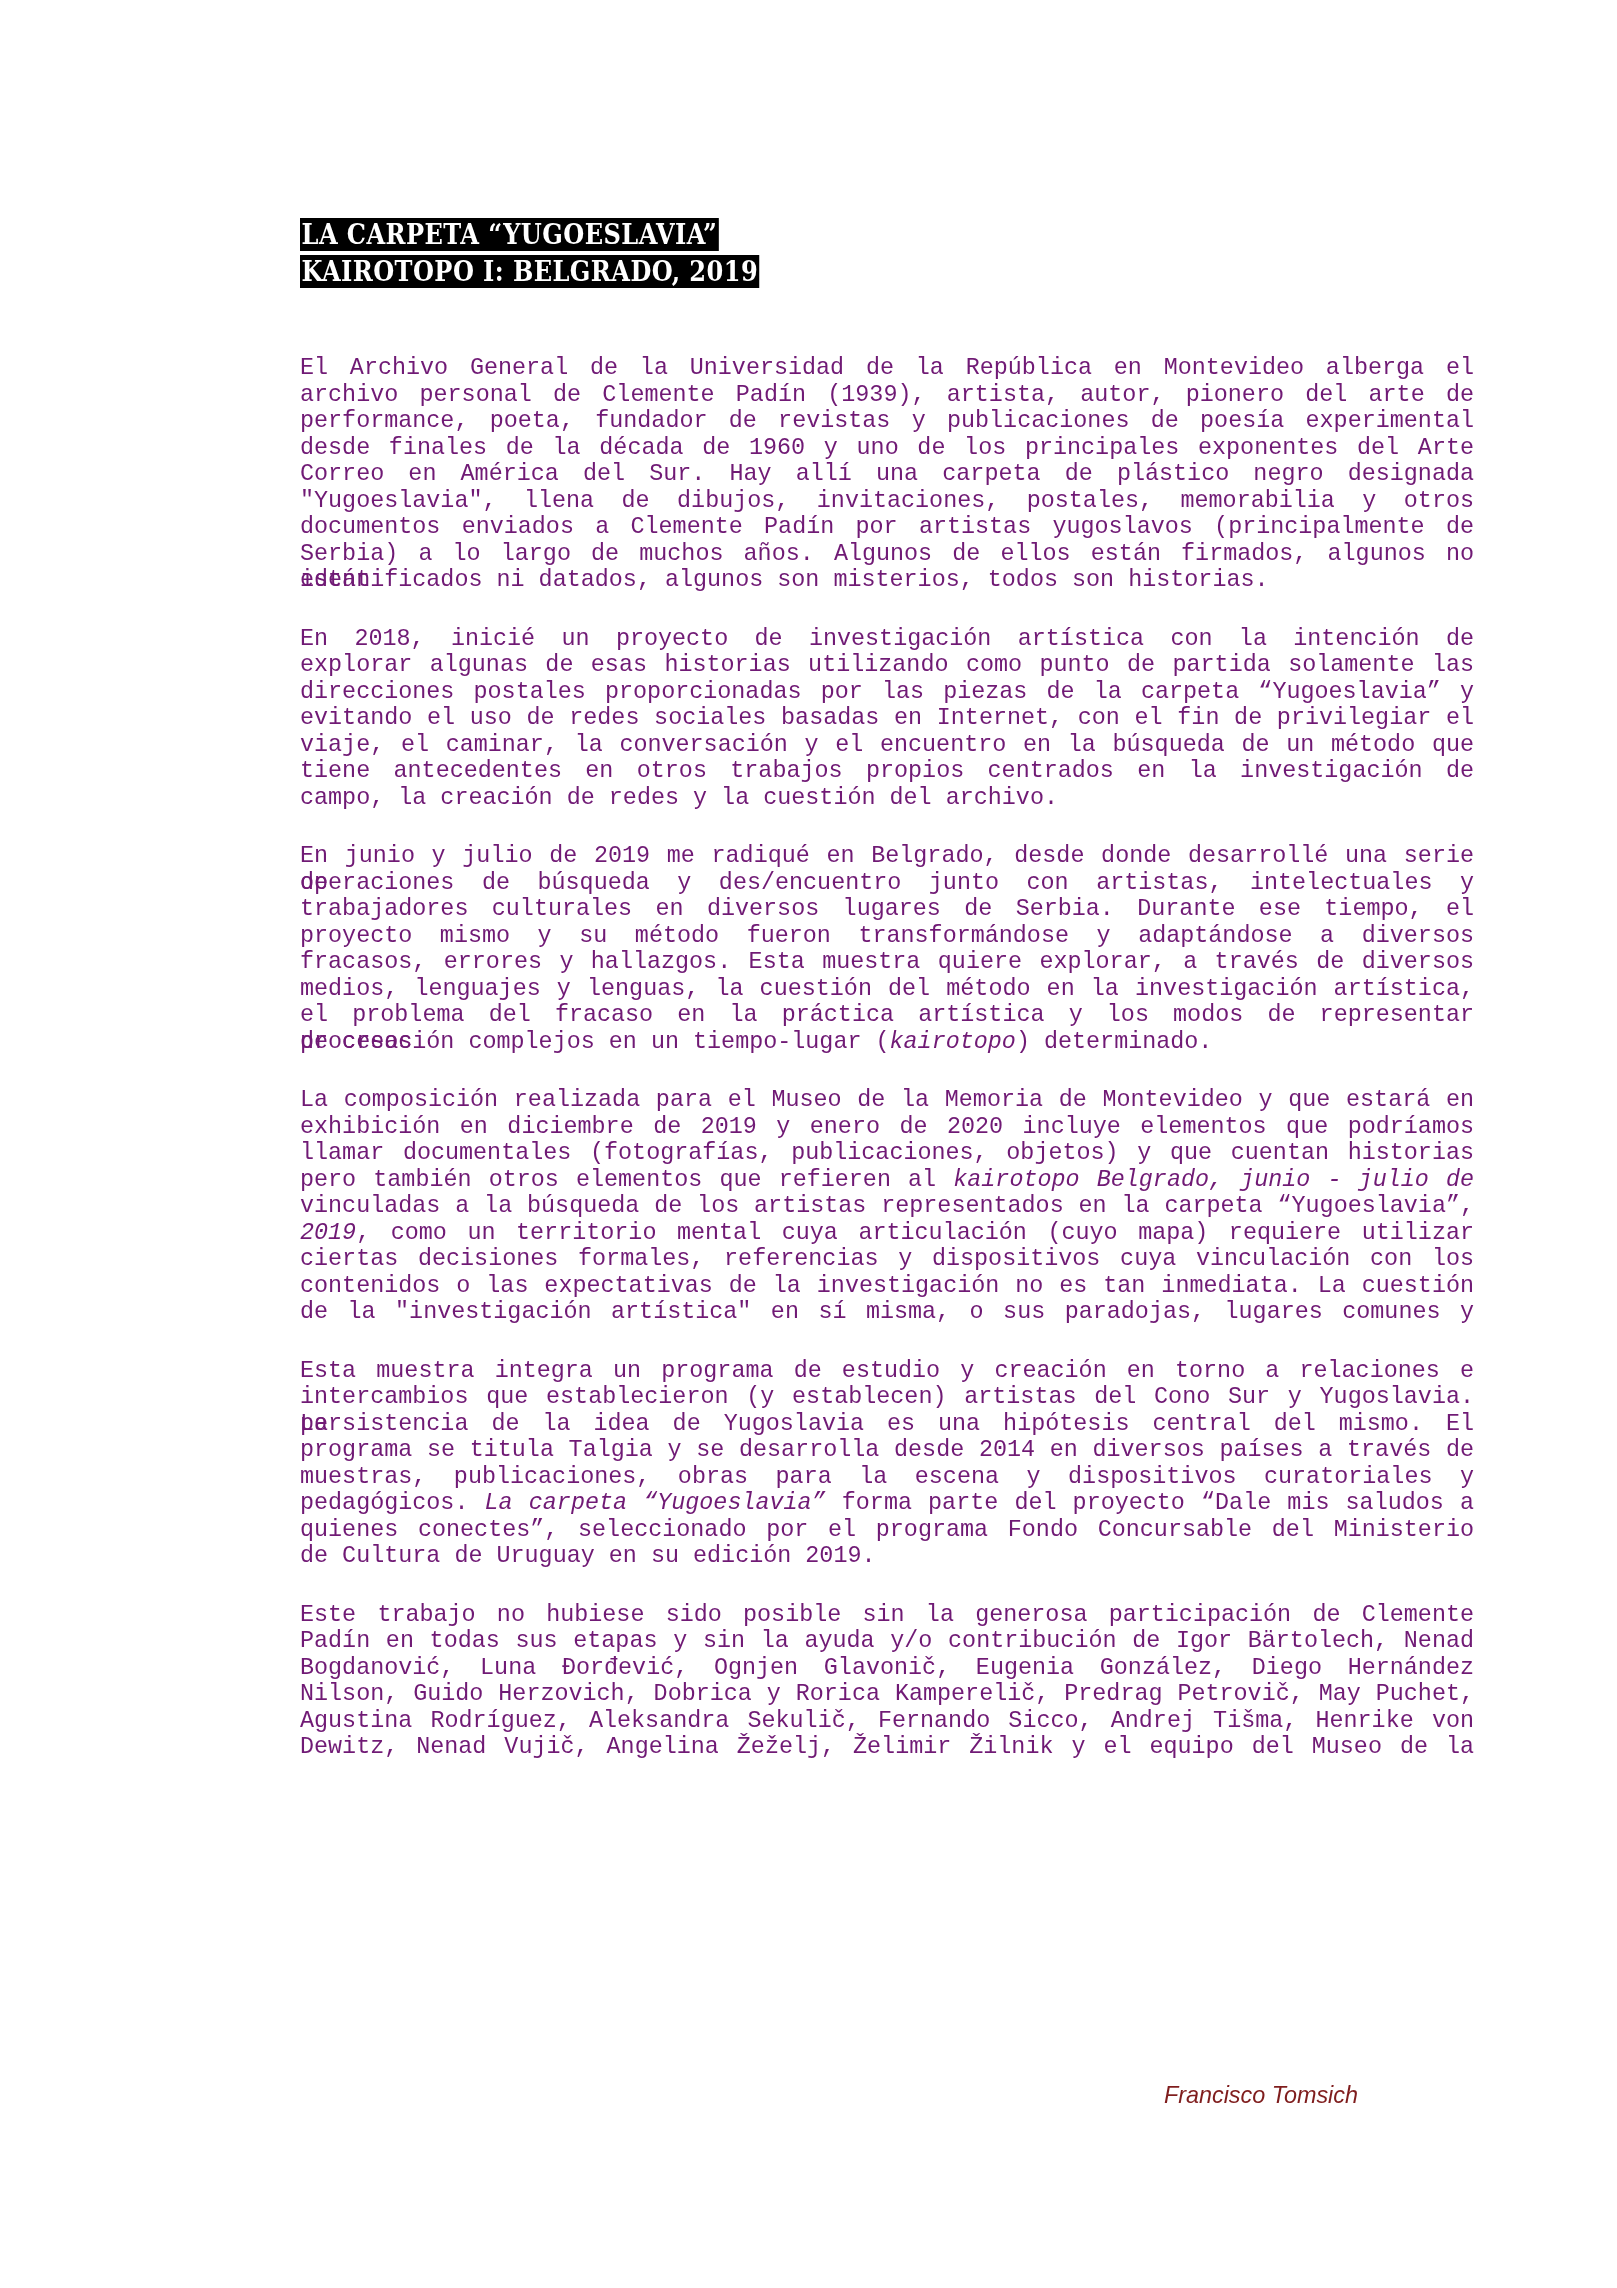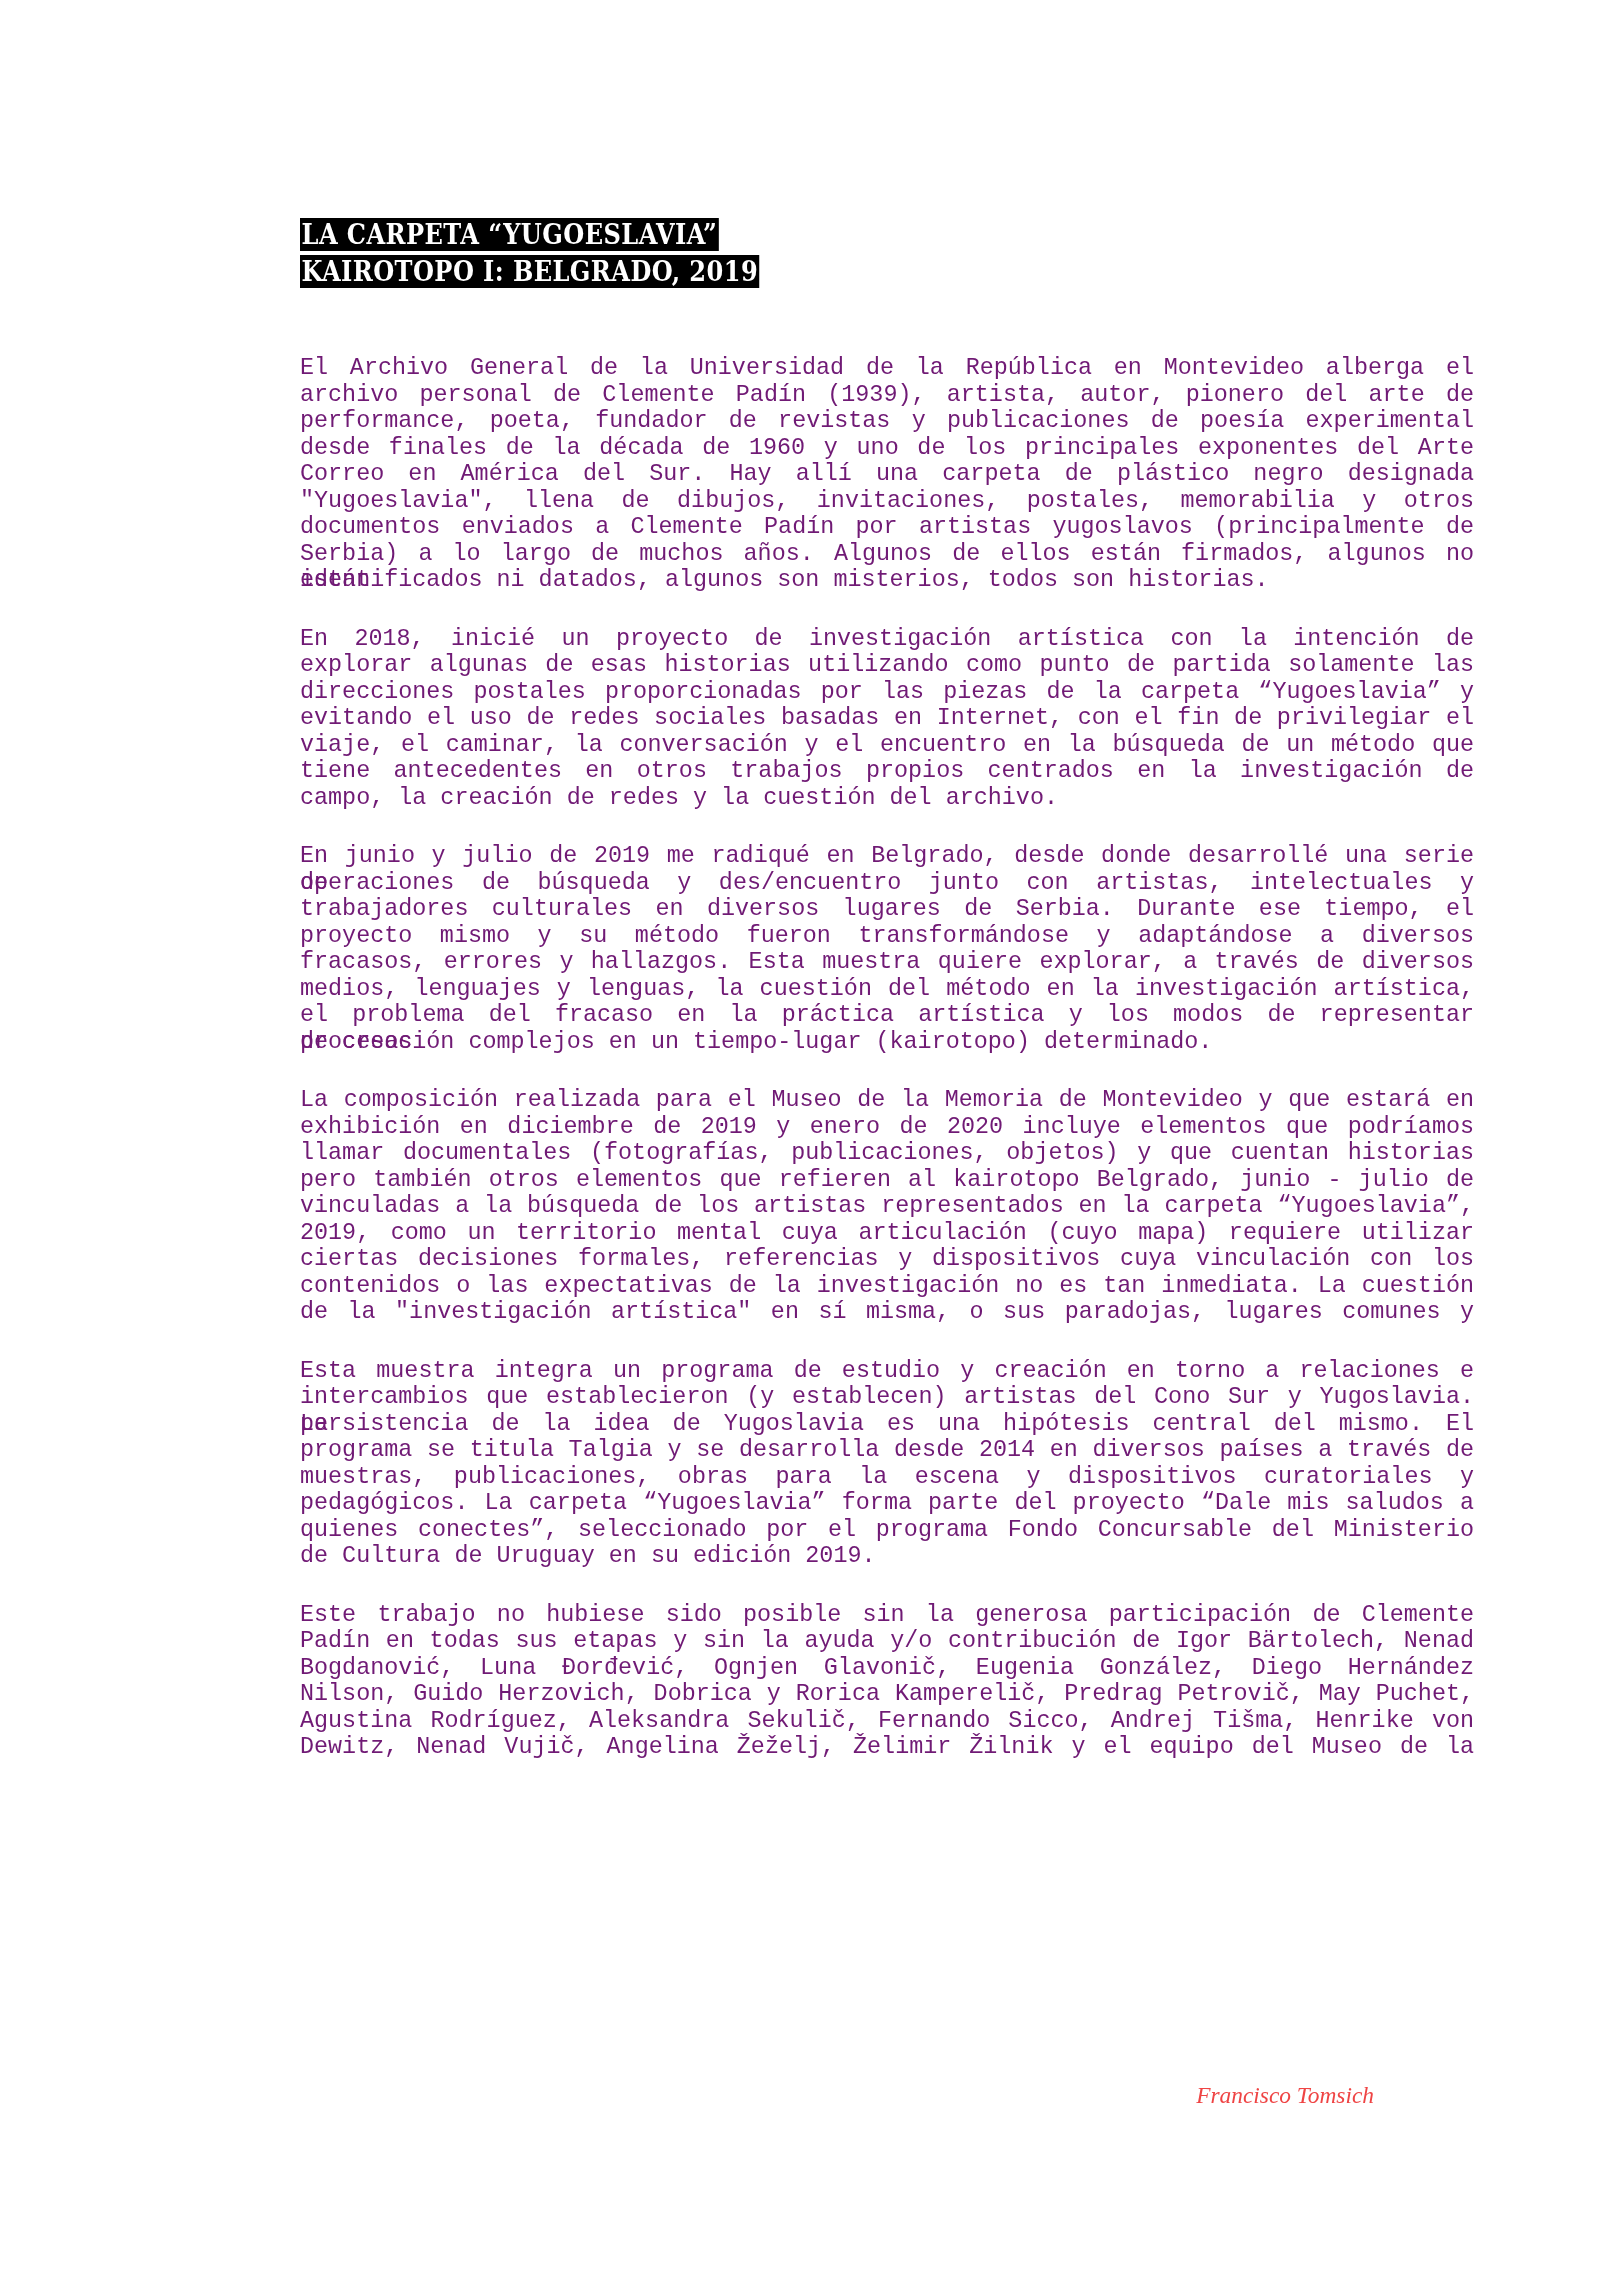--- a/index.html
+++ b/index.html
@@ -15,25 +15,25 @@
   .title-line.l1 { transform: scaleX(0.86); }
   .title-line.l2 { transform: scaleX(0.86); margin-top: 3.7px; }
   .body { position: absolute; left: 300px; top: 355px; width: 1174px; }
   .para { margin: 0 0 32px 0; }
   .line {
     display: block; font-family: "Liberation Mono", "DejaVu Sans Mono", monospace;
     font-size: 23.4px; line-height: 26.5px; height: 26.5px; color: #701a75;
     text-align: justify; text-align-last: justify; white-space: normal; overflow: visible;
   }
   .line.last { text-align-last: left; }
-  .it { }
+  .it { font-style: italic; }
   .signature {
-    position: absolute; right: 132px; top: 2081px;
-    font-family: Liberation Serif, serif;
-    font-style: italic; font-size: 23.4px; line-height: 28px; color: #ef4444;
+    position: absolute; right: 148px; top: 2081px;
+    font-family: Liberation Sans, sans-serif;
+    font-style: italic; font-size: 23.4px; line-height: 28px; color: #7f1d1d;
   }
 </style>
 </head>
 <body>
 
 <div class="page">
   <div class="title-block">
     <div><span class="title-line l1">LA CARPETA “YUGOESLAVIA”</span></div>
     <div><span class="title-line l2">KAIROTOPO I: BELGRADO, 2019</span></div>
   </div>

